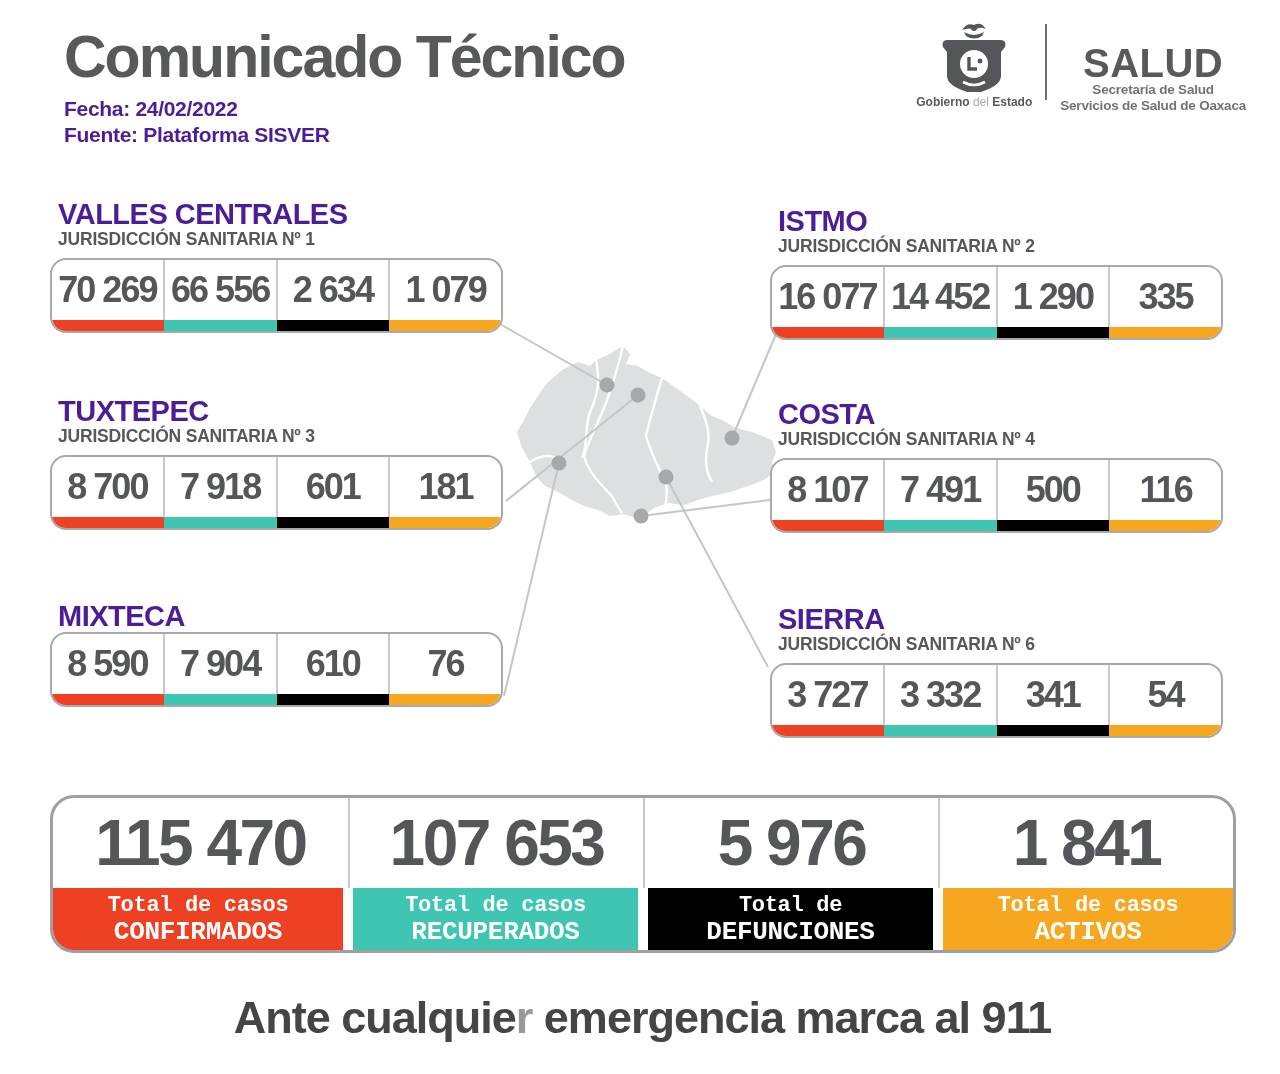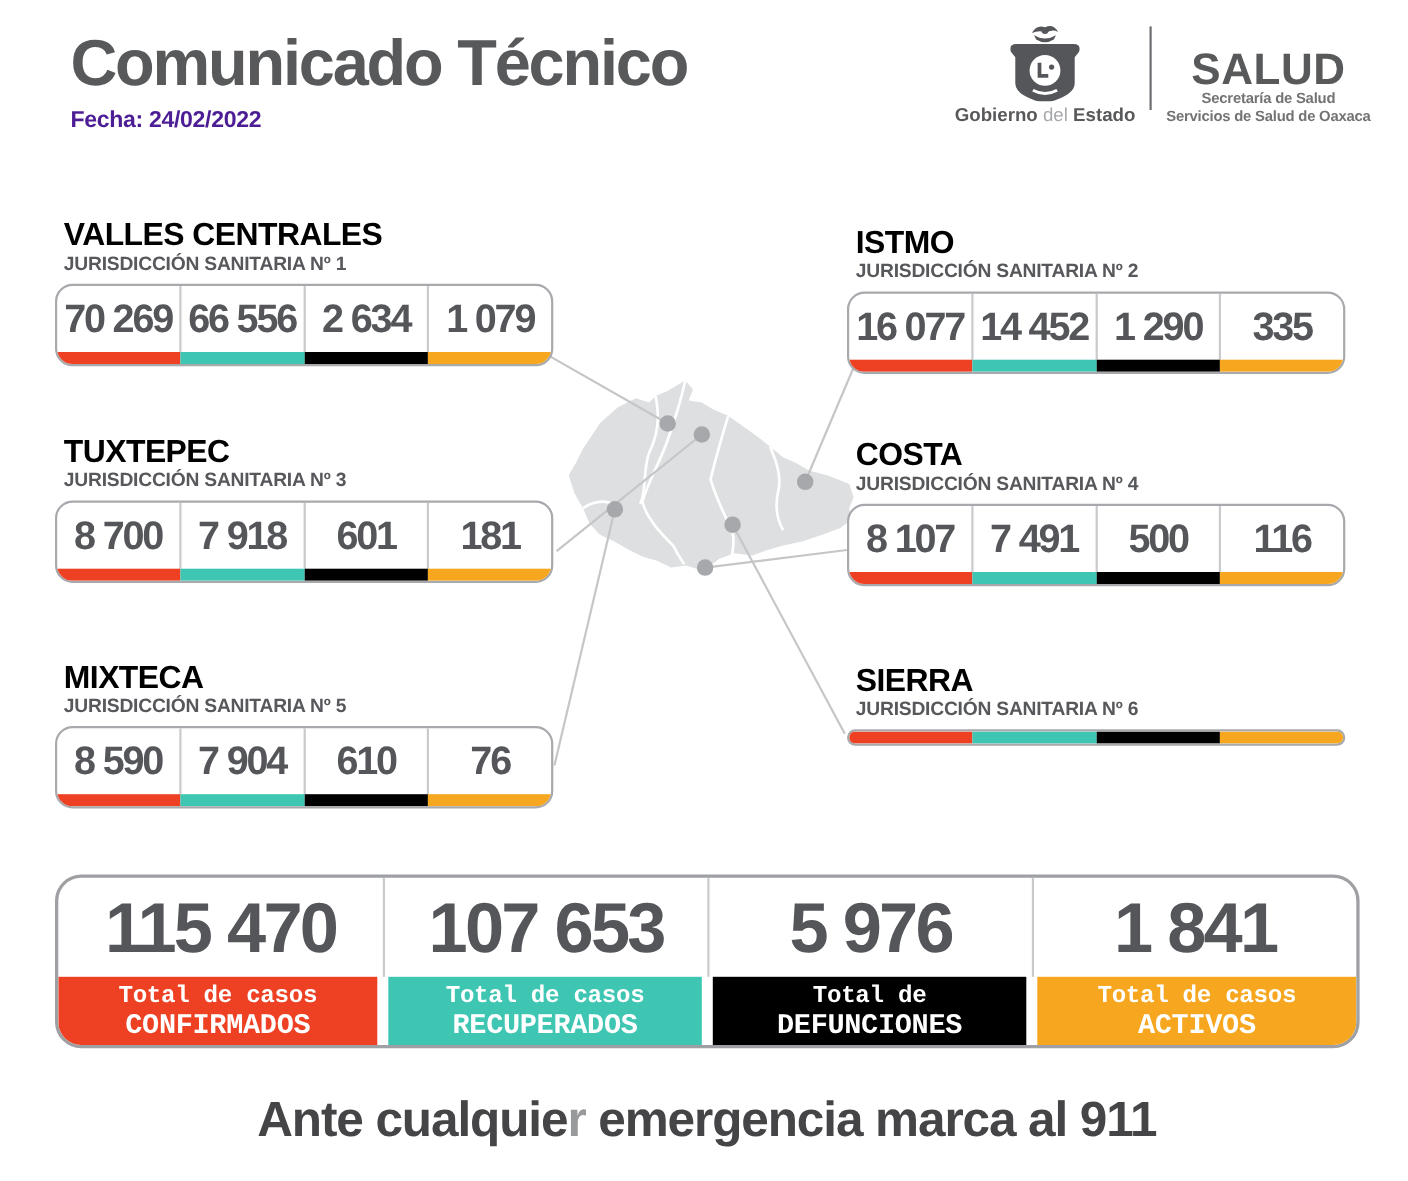--- a/index.html
+++ b/index.html
@@ -7,31 +7,31 @@
     position:relative;width:1280px;height:1074px;background:#ffffff;overflow:hidden;
     font-family:"Liberation Sans", sans-serif;color:#58595B;
   }
   
   .header{position:absolute;left:64px;top:26px;}
   .title{font-size:59px;font-weight:700;letter-spacing:-2px;color:#58595B;line-height:62px;}
   .meta{margin-top:8px;font-size:21px;font-weight:700;color:#4c1d95;line-height:26px;letter-spacing:-0.3px;}
   
   .logo{position:absolute;top:20px;right:34px;display:flex;align-items:flex-start;gap:13px;}
   .emblem-wrap{display:flex;flex-direction:column;align-items:center;}
-  .gov-caption{font-size:17px;font-weight:700;color:#58595B;margin-top:3px;white-space:nowrap;}
+  .gov-caption{font-size:12px;font-weight:700;color:#58595B;margin-top:3px;white-space:nowrap;}
   .gov-caption .light{color:#A7A9AC;font-weight:400;}
   .logo-divider{width:2px;height:76px;background:#6D6E71;margin-top:4px;}
   .brand{margin-top:24px;text-align:center;min-width:180px;}
   .brand-name{font-size:40px;font-weight:700;letter-spacing:0.5px;color:#58595B;line-height:38px;}
   .brand-sub{font-size:13.5px;font-weight:700;color:#737373;line-height:16px;letter-spacing:-0.2px;}
   
   .maplayer{position:absolute;left:0;top:0;z-index:1;}
   
   .region{position:absolute;width:453px;z-index:2;}
-  .region h2{font-size:29px;font-weight:700;color:#000000;letter-spacing:-0.5px;line-height:30px;margin:0 0 1px 8px;}
+  .region h2{font-size:29px;font-weight:700;color:#4c1d95;letter-spacing:-0.5px;line-height:30px;margin:0 0 1px 8px;}
   .region h3{font-size:17.5px;font-weight:700;color:#57585B;letter-spacing:-0.2px;line-height:19px;margin:0 0 9px 8px;}
   .databox{border:2px solid #A7A9AC;border-radius:16px;overflow:hidden;background:#fff;}
   .vals{display:flex;height:60px;align-items:stretch;}
   .cell{flex:1 1 0;display:flex;align-items:center;justify-content:center;
         font-size:36px;font-weight:700;color:#54565A;letter-spacing:-2px;white-space:nowrap;}
   .cell + .cell{border-left:2px solid #C9CACC;}
   .bars{display:flex;height:11px;}
   .bar{flex:1 1 0;}
   
   .summary{position:absolute;left:50px;top:795px;width:1180px;z-index:2;
@@ -52,20 +52,21 @@
 </style>
 </head>
 <body>
 
 <div class="canvas">
 
   <div class="header">
     <div class="title">Comunicado Técnico</div>
     <div class="meta">
       <div>Fecha: 24/02/2022</div>
+      <div>Fuente: Plataforma SISVER</div>
     </div>
   </div>
 
   <div class="logo">
     <div class="emblem-wrap">
       <svg width="80" height="72" viewBox="0 0 80 72">
         <path d="M28,10 Q33,2 40,5 Q47,1 52,9 Q46,6 41,10 Q36,7 28,10 Z" fill="#54565A"></path>
         <circle cx="40" cy="8" r="3" fill="#54565A"></circle>
         <path d="M30,12 Q40,18 50,12 L48,16 Q40,21 32,16 Z" fill="#54565A"></path>
         <path d="M14,20 q-7,0 -5,7 l4,5 v24 q0,11 27,18 q27,-7 27,-18 v-24 l4,-5 q2,-7 -5,-7 z" fill="#54565A"></path>
@@ -188,41 +189,46 @@
         <div class="bar" style="background: rgb(238, 64, 35);"></div>
         <div class="bar" style="background: rgb(63, 198, 178);"></div>
         <div class="bar" style="background: rgb(0, 0, 0);"></div>
         <div class="bar" style="background: rgb(246, 167, 31);"></div>
       </div>
     </div>
   </div>
 
   <div class="region" style="left:50px;top:601px;">
     <h2>MIXTECA</h2>
-    <h3>JURISDICCIÓN SANITARIA Nº 5</h3>
     <div class="databox">
       <div class="vals">
         <div class="cell">8 590</div>
         <div class="cell">7 904</div>
         <div class="cell">610</div>
         <div class="cell">76</div>
       </div>
       <div class="bars">
         <div class="bar" style="background: rgb(238, 64, 35);"></div>
         <div class="bar" style="background: rgb(63, 198, 178);"></div>
         <div class="bar" style="background: rgb(0, 0, 0);"></div>
         <div class="bar" style="background: rgb(246, 167, 31);"></div>
       </div>
     </div>
   </div>
 
   <div class="region" style="left:770px;top:604px;">
     <h2>SIERRA</h2>
     <h3>JURISDICCIÓN SANITARIA Nº 6</h3>
     <div class="databox">
+      <div class="vals">
+        <div class="cell">3 727</div>
+        <div class="cell">3 332</div>
+        <div class="cell">341</div>
+        <div class="cell">54</div>
+      </div>
       <div class="bars">
         <div class="bar" style="background: rgb(238, 64, 35);"></div>
         <div class="bar" style="background: rgb(63, 198, 178);"></div>
         <div class="bar" style="background: rgb(0, 0, 0);"></div>
         <div class="bar" style="background: rgb(246, 167, 31);"></div>
       </div>
     </div>
   </div>
 
   <div class="summary">

